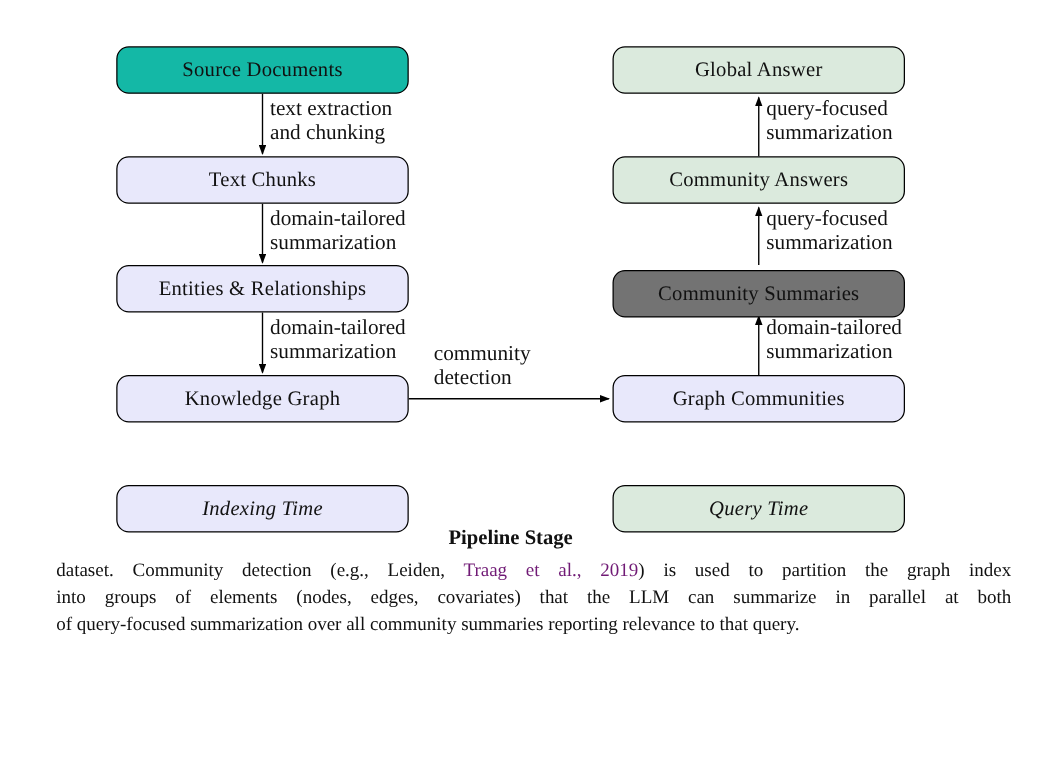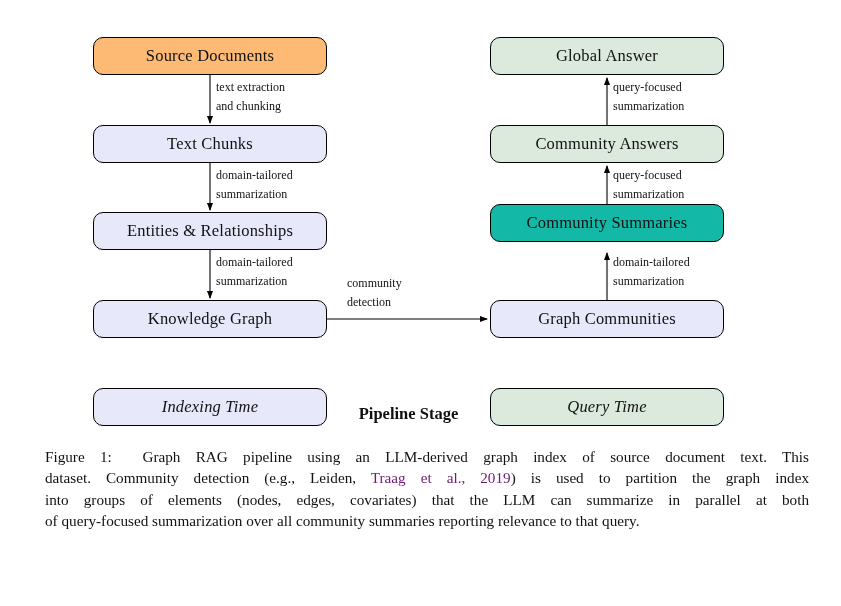--- a/index.html
+++ b/index.html
@@ -3,23 +3,23 @@
 <meta charset="utf-8">
 <style>
   html,body{margin:0;padding:0;background:#ffffff;}
   #page{position:relative;width:841px;height:606px;background:#ffffff;overflow:hidden;
         font-family:"Liberation Serif","DejaVu Serif",serif;color:#111;}
   .node{position:absolute;width:234px;height:38px;box-sizing:border-box;
         border:1.5px solid #000;border-radius:10px;
         display:flex;align-items:center;justify-content:center;
         font-size:16.5px;letter-spacing:.2px;}
   .legend-box{font-style:italic;}
-  .edge-label{position:absolute;white-space:pre-line;font-size:12px;line-height:18.5px;}
+  .edge-label{position:absolute;white-space:pre-line;font-size:17px;line-height:18.5px;}
   .edge-label.centered{width:120px;text-align:left;}
-  .pipeline-stage{position:absolute;left:327px;top:404px;width:163px;text-align:center;
+  .pipeline-stage{position:absolute;left:327px;top:420px;width:163px;text-align:center;
         font-weight:bold;font-size:16.5px;}
   #arrows{position:absolute;left:0;top:0;pointer-events:none;}
   .caption{position:absolute;left:45px;top:446px;width:764px;
         font-size:15.2px;line-height:21.3px;}
   .cap-line{text-align:justify;text-align-last:justify;}
   .cap-line.last{text-align-last:left;}
   .cite{cursor:pointer;}
 </style>
 </head>
 <body>
@@ -34,28 +34,28 @@
     </defs>
     <line x1="210" y1="75" x2="210" y2="123" stroke="#000" stroke-width="1.1" marker-end="url(#ah)"></line>
     <line x1="210" y1="163" x2="210" y2="210" stroke="#000" stroke-width="1.1" marker-end="url(#ah)"></line>
     <line x1="210" y1="250" x2="210" y2="298" stroke="#000" stroke-width="1.1" marker-end="url(#ah)"></line>
     <line x1="327" y1="319" x2="487" y2="319" stroke="#000" stroke-width="1.1" marker-end="url(#ah)"></line>
     <line x1="607" y1="300" x2="607" y2="253" stroke="#000" stroke-width="1.1" marker-end="url(#ah)"></line>
     <line x1="607" y1="212" x2="607" y2="166" stroke="#000" stroke-width="1.1" marker-end="url(#ah)"></line>
     <line x1="607" y1="125" x2="607" y2="78" stroke="#000" stroke-width="1.1" marker-end="url(#ah)"></line>
   </svg>
 
-  <div class="node" style="left: 93px; top: 37px; background-color: #fdba74;">Source Documents</div>
+  <div class="node" style="left: 93px; top: 37px; background-color: #14b8a6;">Source Documents</div>
   <div class="node" style="left: 93px; top: 125px; background-color: rgb(232, 232, 251);">Text Chunks</div>
   <div class="node" style="left: 93px; top: 300px; background-color: rgb(232, 232, 251);">Knowledge Graph</div>
   <div class="node" style="left: 93px; top: 212px; background-color: rgb(232, 232, 251);">Entities &amp; Relationships</div>
 
   <div class="node" style="left: 490px; top: 125px; background-color: rgb(219, 234, 221);">Community Answers</div>
   <div class="node" style="left: 490px; top: 37px; background-color: rgb(219, 234, 221);">Global Answer</div>
-  <div class="node" style="left: 490px; top: 204px; background-color: #14b8a6;">Community Summaries</div>
+  <div class="node" style="left: 490px; top: 216px; background-color: #737373;">Community Summaries</div>
   <div class="node" style="left: 490px; top: 300px; background-color: rgb(232, 232, 251);">Graph Communities</div>
 
   <div class="edge-label" style="left:216px;top:78px">text extraction
 and chunking</div>
   <div class="edge-label" style="left:216px;top:166px">domain-tailored
 summarization</div>
   <div class="edge-label" style="left:216px;top:253px">domain-tailored
 summarization</div>
   <div class="edge-label centered" style="left:347px;top:274px">community
 detection</div>
@@ -64,19 +64,18 @@
   <div class="edge-label" style="left:613px;top:166px">query-focused
 summarization</div>
   <div class="edge-label" style="left:613px;top:78px">query-focused
 summarization</div>
 
   <div class="node legend-box" style="left: 93px; top: 388px; background-color: rgb(232, 232, 251);">Indexing Time</div>
   <div class="pipeline-stage">Pipeline Stage</div>
   <div class="node legend-box" style="left: 490px; top: 388px; background-color: rgb(219, 234, 221);">Query Time</div>
 
   <div class="caption">
-    <div class="cap-line">Figure 1:&nbsp; Graph RAG pipeline using an LLM-derived graph index of source document text. This</div>
     <div class="cap-line"><span>dataset. Community detection (e.g., Leiden, </span><span class="cite" style="color: #701a75;">Traag et al., 2019</span><span>) is used to partition the graph index</span></div>
     <div class="cap-line">into groups of elements (nodes, edges, covariates) that the LLM can summarize in parallel at both</div>
     <div class="cap-line last">of query-focused summarization over all community summaries reporting relevance to that query.</div>
   </div>
 
 </div>
 
 </body></html>

